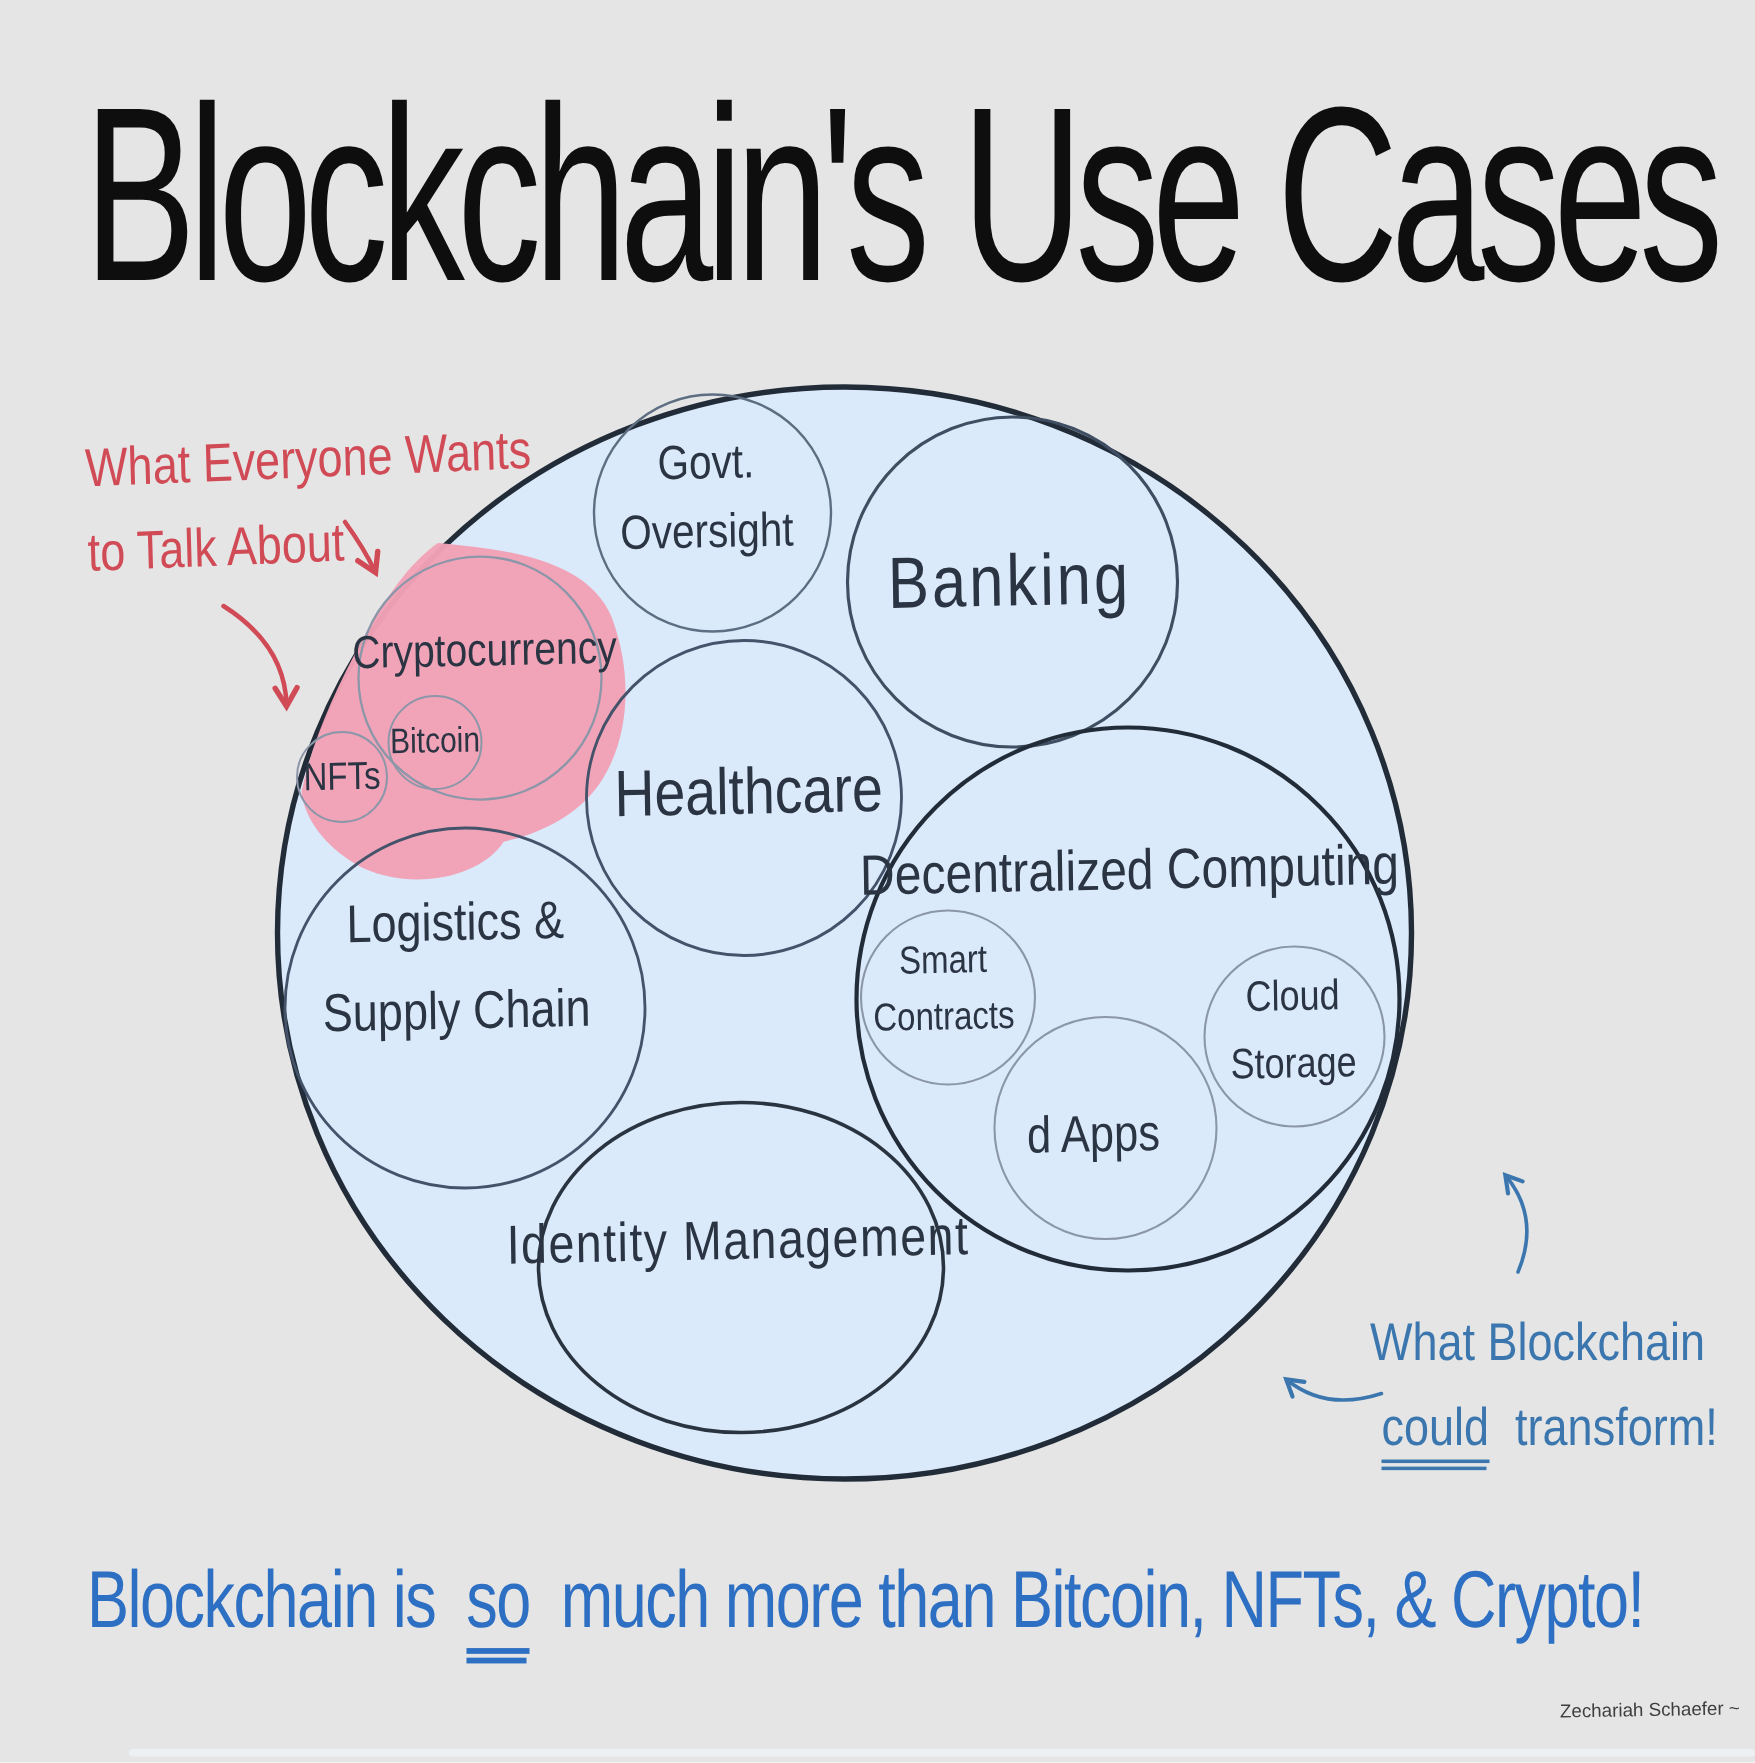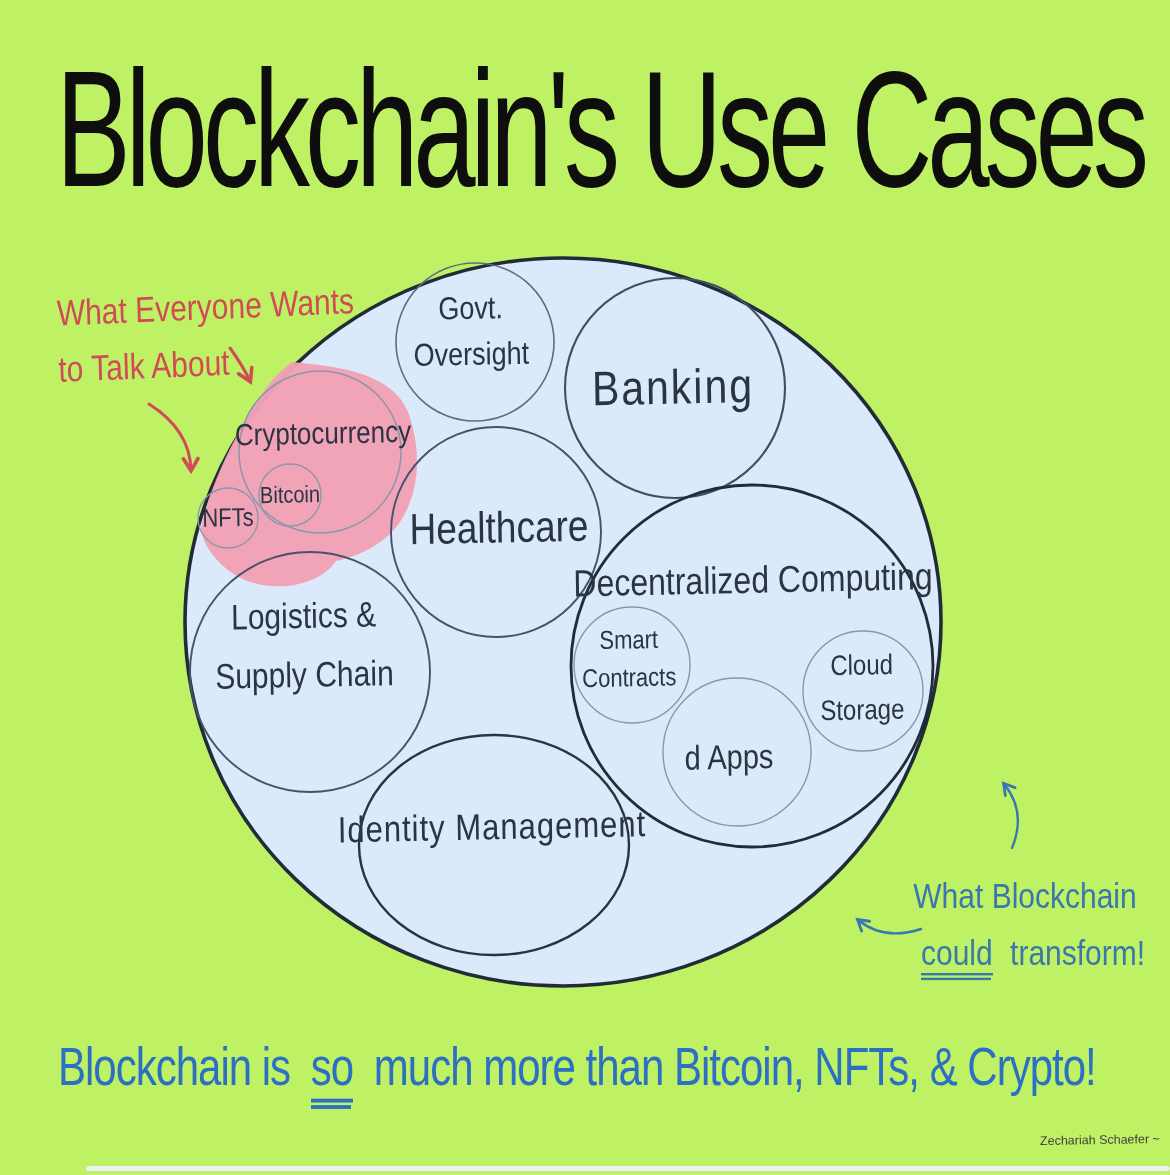--- a/index.html
+++ b/index.html
@@ -1,17 +1,17 @@
 <!DOCTYPE html>
 <html><head>
 <meta charset="utf-8">
 <style>
   html,body { margin:0; padding:0; background:#ffffff; }
   .canvas {
-    position:relative; width:1170px; height:1175px; background:#bef264;
+    position:relative; width:1170px; height:1175px; background:#e5e5e5;
     overflow:hidden; font-family:"Liberation Sans", sans-serif;
   }
   svg.layer { position:absolute; left:0; top:0; }
 
   .title {
     position:absolute; left:56px; top:34px; width:1100px;
     font-size:112px; letter-spacing:-5px; color:#0e0e0e;
     white-space:nowrap; transform:scaleY(1.48); transform-origin:left top;
     font-weight:400;
   }

